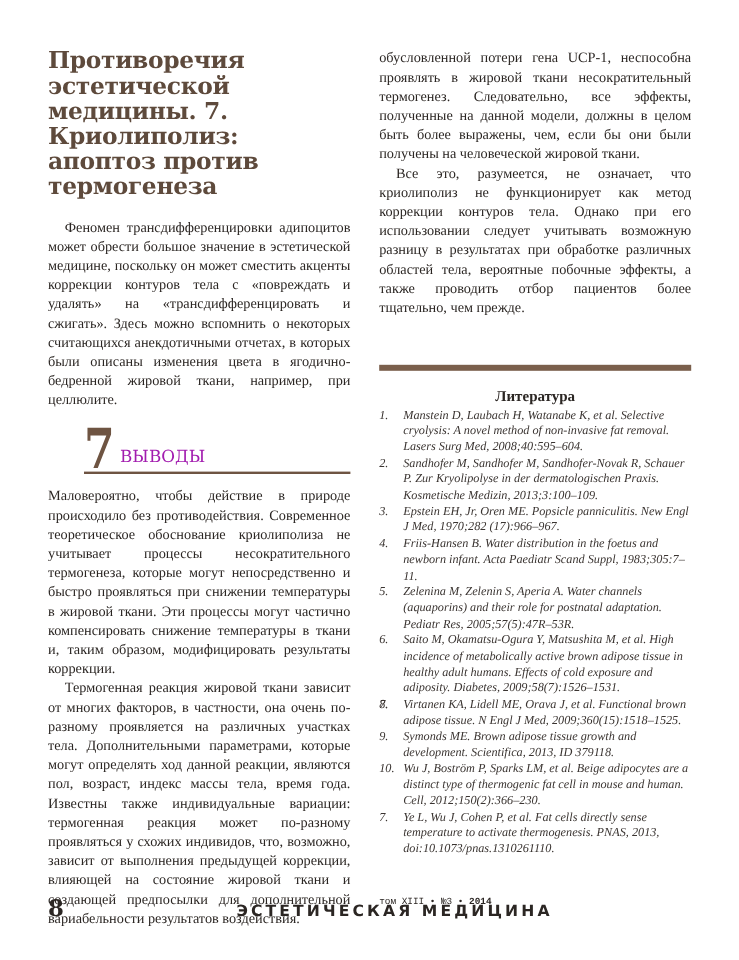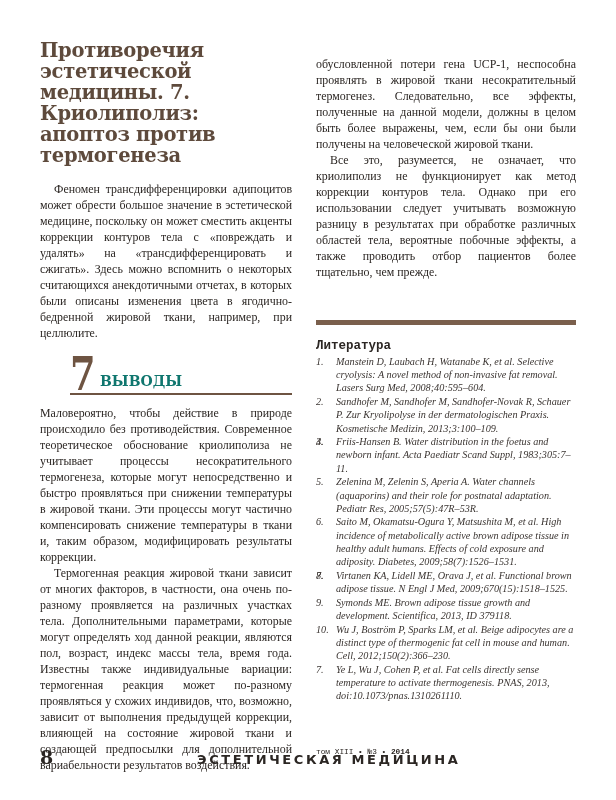--- a/index.html
+++ b/index.html
@@ -1,46 +1,46 @@
 <!DOCTYPE html>
 <html><head>
   <meta charset="utf-8">
   <style>
     html, body { margin: 0; padding: 0; }
     body {
       width: 616px; height: 800px; background: #ffffff; position: relative; overflow: hidden;
       font-family: "Liberation Serif", "DejaVu Serif", serif; color: #2b2623;
     }
     .col-left { position: absolute; left: 40px; top: 40px; width: 252px; }
-    .col-right { position: absolute; left: 316px; top: 56px; width: 260px; }
+    .col-right { position: absolute; left: 316px; top: 40px; width: 260px; }
     .title {
       font-family: "DejaVu Serif", serif; font-weight: bold; color: #5e4a3c;
       font-size: 19.5px; line-height: 21px; margin: 0 0 15px 0; letter-spacing: -0.3px;
     }
     .para {
       font-size: 11.9px; line-height: 16px; text-align: justify; margin: 0;
       hyphens: manual;
     }
     .indent { text-indent: 14px; }
     .arrow {
       position: absolute; left: -28px; top: 4px; width: 0; height: 0;
       border-top: 8px solid transparent; border-bottom: 8px solid transparent;
       border-left: 14px solid #6e5442;
     }
     .section-head { position: relative; margin: 8px 0 10px 30px; height: 44px; border-bottom: 2px solid #6e5442; }
     .section-num {
       position: absolute; left: 0; bottom: -4px; font-family: "DejaVu Serif", serif; font-weight: bold;
       font-size: 46px; color: #6e5442; line-height: 46px; transform: scaleX(0.8); transform-origin: left bottom;
     }
     .section-label {
-      position: absolute; left: 30px; bottom: 4px; font-family: "DejaVu Serif", serif; font-weight: bold;
-      font-size: 14px; color: #0f766e;
+      position: absolute; left: 30px; bottom: 4px; font-family: "DejaVu Serif", serif; font-weight: normal;
+      font-size: 14px; color: #a21caf;
     }
     .rule { height: 5px; background: #7a5f4c; margin: 40px 0 14px 0; width: 260px; }
-    .ref-title { font-family: Liberation Mono, monospace; font-weight: bold; font-size: 12.5px; margin: 0 0 2px 0; }
+    .ref-title { font-family: Liberation Serif, serif; font-weight: bold; font-size: 12.5px; margin: 0 0 2px 0; text-align: center; }
     .refs { list-style: none; margin: 0; padding: 0; }
     .ref { position: relative; padding-left: 20px; font-style: italic; font-size: 10.2px; line-height: 13.2px; margin: 0 0 0.5px 0; color: #3a3431; }
     .ref-num { position: absolute; left: 0; top: 0; font-style: italic; }
     .footer { position: absolute; left: 40px; top: 746px; width: 540px; height: 24px; }
     .page-num { position: absolute; left: 0; top: 0; font-family: "DejaVu Serif", serif; font-weight: bold; font-size: 19px; color: #2b2623; }
     .journal { position: absolute; left: 109px; top: 6px; font-family: "DejaVu Sans", sans-serif; font-weight: bold; font-size: 13px; letter-spacing: 2.6px; color: #2b2623; margin-left: 48px; }
     .issue { position: absolute; left: 276px; top: 2px; font-family: Liberation Mono, monospace; font-size: 7.8px; color: #2b2623; }
     .issue b { font-weight: bold; }
   </style>
 </head>
@@ -64,26 +64,26 @@
 <div class="col-right">
   <p class="para">обусловленной потери гена UCP-1, неспособна проявлять в жировой ткани несократительный термогенез. Следовательно, все эффекты, полученные на данной модели, должны в целом быть более выражены, чем, если бы они были получены на человеческой жировой ткани.</p>
   <p class="para indent">Все это, разумеется, не означает, что криолиполиз не функционирует как метод коррекции контуров тела. Однако при его использовании следует учитывать возможную разницу в результатах при обработке различных областей тела, вероятные побочные эффекты, а также проводить отбор пациентов более тщательно, чем прежде.</p>
 
   <div class="rule"></div>
 
   <div class="ref-title">Литература</div>
   <ol class="refs">
     <li class="ref"><span class="ref-num">1.</span><span>Manstein D, Laubach H, Watanabe K, et al. Selective cryolysis: A novel method of non-invasive fat removal. Lasers Surg Med, 2008;40:595–604.</span></li>
     <li class="ref"><span class="ref-num">2.</span><span>Sandhofer M, Sandhofer M, Sandhofer-Novak R, Schauer P. Zur Kryolipolyse in der dermatologischen Praxis. Kosmetische Medizin, 2013;3:100–109.</span></li>
-    <li class="ref"><span class="ref-num">3.</span></li>
+    <li class="ref"><span class="ref-num">3.</span><span>Epstein EH, Jr, Oren ME. Popsicle panniculitis. New Engl J Med, 1970;282 (17):966–967.</span></li>
     <li class="ref"><span class="ref-num">4.</span><span>Friis-Hansen B. Water distribution in the foetus and newborn infant. Acta Paediatr Scand Suppl, 1983;305:7–11.</span></li>
     <li class="ref"><span class="ref-num">5.</span><span>Zelenina M, Zelenin S, Aperia A. Water channels (aquaporins) and their role for postnatal adaptation. Pediatr Res, 2005;57(5):47R–53R.</span></li>
     <li class="ref"><span class="ref-num">6.</span><span>Saito M, Okamatsu-Ogura Y, Matsushita M, et al. High incidence of metabolically active brown adipose tissue in healthy adult humans. Effects of cold exposure and adiposity. Diabetes, 2009;58(7):1526–1531.</span></li>
     <li class="ref"><span class="ref-num">7.</span></li>
-    <li class="ref"><span class="ref-num">8.</span><span>Virtanen KA, Lidell ME, Orava J, et al. Functional brown adipose tissue. N Engl J Med, 2009;670(15):1518–1525.</span></li>
+    <li class="ref"><span class="ref-num">8.</span><span>Virtanen KA, Lidell ME, Orava J, et al. Functional brown adipose tissue. N Engl J Med, 2009;360(15):1518–1525.</span></li>
     <li class="ref"><span class="ref-num">9.</span><span>Symonds ME. Brown adipose tissue growth and development. Scientifica, 2013, ID 379118.</span></li>
     <li class="ref"><span class="ref-num">10.</span><span>Wu J, Boström P, Sparks LM, et al. Beige adipocytes are a distinct type of thermogenic fat cell in mouse and human. Cell, 2012;150(2):366–230.</span></li>
     <li class="ref"><span class="ref-num">7.</span><span>Ye L, Wu J, Cohen P, et al. Fat cells directly sense temperature to activate thermogenesis. PNAS, 2013, doi:10.1073/pnas.1310261110.</span></li>
   </ol>
 </div>
 
 <div class="footer">
   <span class="page-num">8</span>
   <span class="journal">ЭСТЕТИЧЕСКАЯ МЕДИЦИНА</span>
   <span class="issue"><span>том XIII • №3 • </span><b>2014</b></span>

